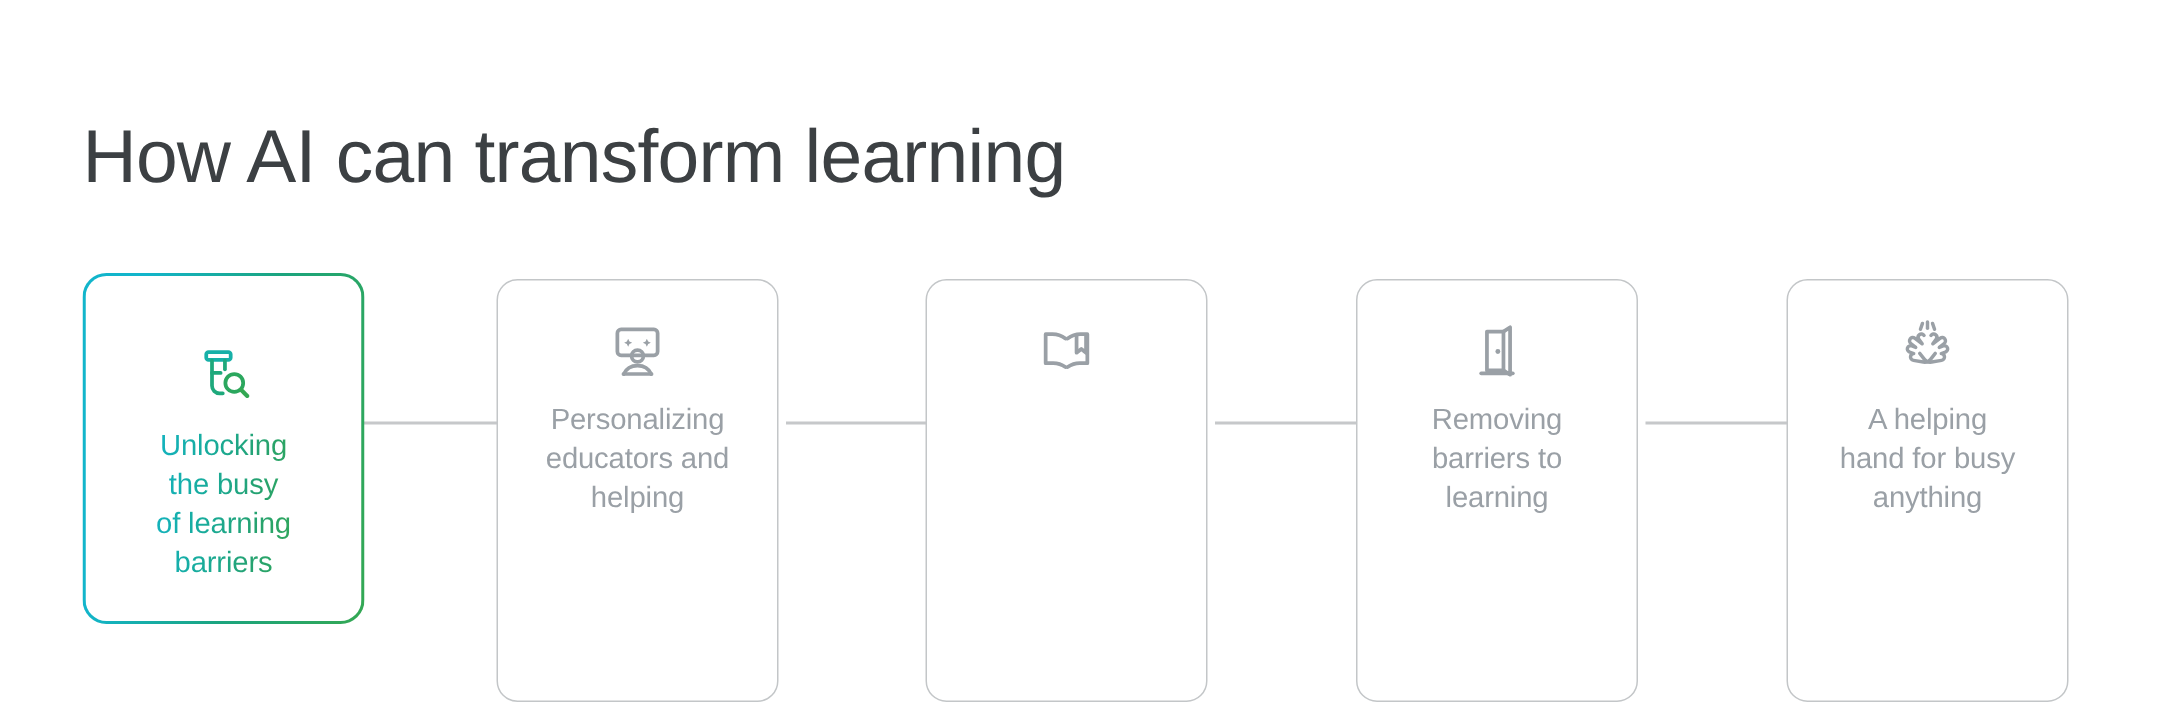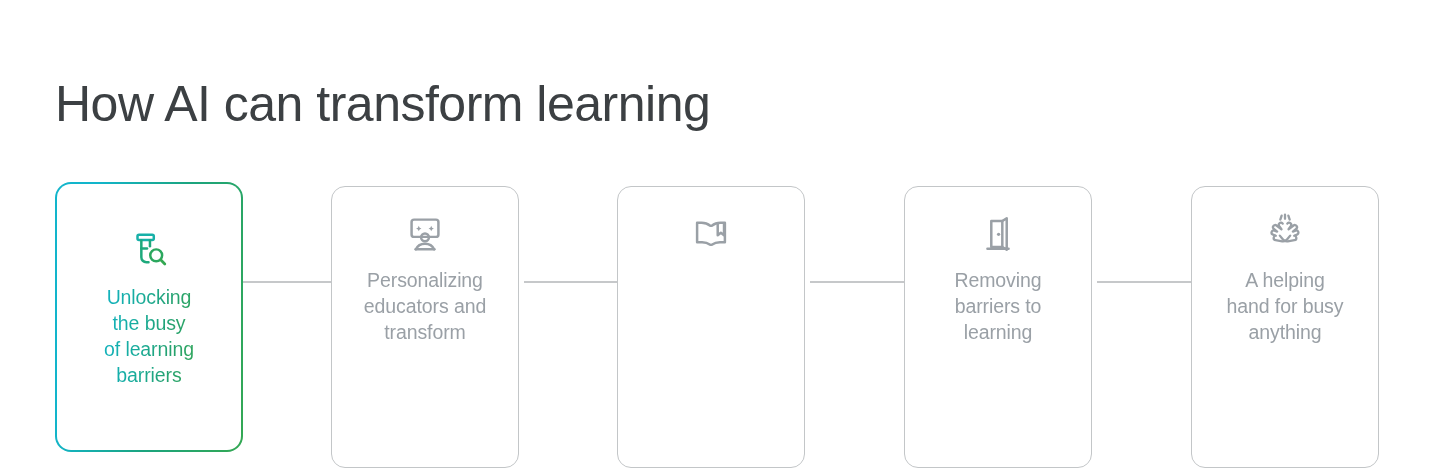--- a/index.html
+++ b/index.html
@@ -70,21 +70,21 @@
   }
   .card.p1 { left: 55px;   }
   .card.p2 { left: 331px;  }
   .card.p3 { left: 617px;  }
   .card.p4 { left: 904px;  }
   .card.p5 { left: 1191px; }
 
   
   .card.active {
     top: 2px;
-    height: 270px;
+    height: 234px;
     border: none;
     padding-top: 44px;
     background:
       linear-gradient(#fff, #fff) padding-box,
       linear-gradient(100deg, #12B5CB 0%, #12B5CB 18%, #1BA47E 58%, #34A853 100%) border-box;
     border: 2.5px solid transparent;
     border-radius: 16px;
   }
 
   .card-icon {
@@ -152,21 +152,21 @@
         <path d="M17.5 15.5l.9 1.9 1.9.9-1.9.9-.9 1.9-.9-1.9-1.9-.9 1.9-.9.9-1.9z" fill="#9aa0a6"></path>
         <path d="M30.5 15.5l.9 1.9 1.9.9-1.9.9-.9 1.9-.9-1.9-1.9-.9 1.9-.9.9-1.9z" fill="#9aa0a6"></path>
         <circle cx="24" cy="27.5" r="4.1" stroke="#9aa0a6" stroke-width="2.6"></circle>
         <path d="M14.5 40c1.7-3.9 5.3-5.9 9.5-5.9s7.8 2 9.5 5.9" stroke="#9aa0a6" stroke-width="2.6" stroke-linecap="round" stroke-linejoin="round"></path>
         <path d="M14.2 40h19.6" stroke="#9aa0a6" stroke-width="2.6" stroke-linecap="round"></path>
       </svg>
     </span>
     <div class="card-label">
       <span>Personalizing</span><br>
       <span>educators and</span><br>
-      <span>transform</span>
+      <span>helping</span>
     </div>
   </div>
 
   <div class="card p3">
     <span class="card-icon">
       <svg viewBox="0 0 48 48" fill="none" xmlns="http://www.w3.org/2000/svg">
         <path d="M23.2 15.3c-2.6-2-5.6-3-9-3H9.5v20.2h5.2c3.2 0 6 .9 8.5 2.7" stroke="#9aa0a6" stroke-width="2.6" stroke-linecap="round" stroke-linejoin="round"></path>
         <path d="M24.8 15.3c2.6-2 5.6-3 9-3h4.7v20.2h-5.2c-3.2 0-6 .9-8.5 2.7" stroke="#9aa0a6" stroke-width="2.6" stroke-linecap="round" stroke-linejoin="round"></path>
         <path d="M31 12.6v12.6l3.3-2.6 3.3 2.6V12.6" stroke="#9aa0a6" stroke-width="2.6" stroke-linejoin="round"></path>
       </svg>

